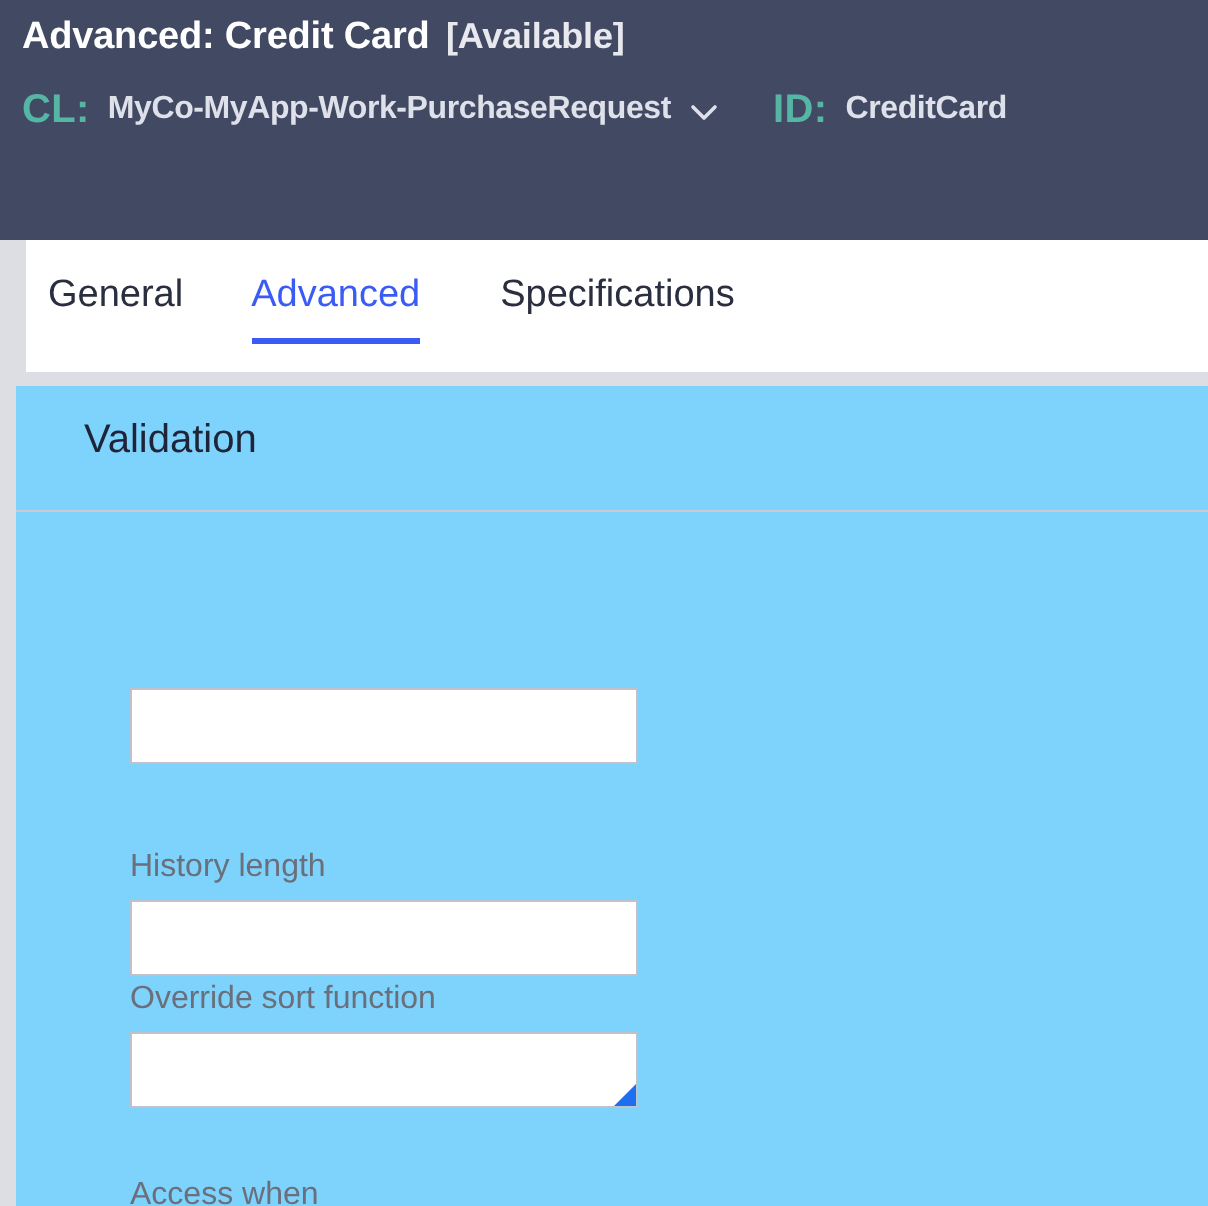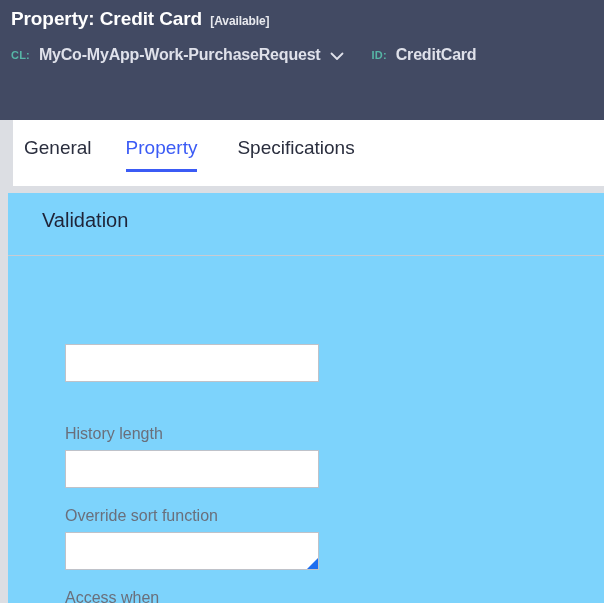--- a/index.html
+++ b/index.html
@@ -24,35 +24,35 @@
     font-size: 19px;
     font-weight: bold;
     color: #ffffff;
     letter-spacing: -0.1px;
     white-space: nowrap;
   }
   #header-title .prop-label { color: #ffffff; }
   #header-title .prop-name { color: #ffffff; }
   #header-title .prop-status {
     color: #e8e9ee;
-    font-size: 12px;
+    font-size: 18px;
     margin-left: 3px;
   }
 
   #header-meta {
     position: absolute;
     left: 11px; top: 42px;
     height: 26px;
     display: flex;
     align-items: center;
     white-space: nowrap;
   }
   .meta-key {
     color: #56b6a6;
-    font-size: 11px;
+    font-size: 20px;
     font-weight: bold;
     letter-spacing: 0.2px;
   }
   .meta-val {
     color: #dfe1ea;
     font-size: 16px;
     font-weight: bold;
     margin-left: 9px;
     letter-spacing: -0.2px;
   }
@@ -157,30 +157,30 @@
     position: absolute;
     right: 0; bottom: 0;
     width: 0; height: 0;
     border-left: 11px solid transparent;
     border-bottom: 11px solid #1e6ef0;
   }
 
   
   #field-max-length    { position: absolute; left: 32px; top: 88px; }
   #field-expected-length { position: absolute; left: 32px; top: 170px; }
-  #field-override-sort { position: absolute; left: 32px; top: 252px; }
+  #field-override-sort { position: absolute; left: 32px; top: 236px; }
   #field-access-when   { position: absolute; left: 32px; top: 334px; }
 </style>
 </head>
 <body>
 
 <div id="header">
 
   <div id="header-title">
-    <span class="prop-label">Property:</span>
+    <span class="prop-label">Advanced:</span>
     <span class="prop-name">Credit Card</span>
     <span class="prop-status">[Available]</span>
   </div>
 
   <div id="header-meta">
     <span class="meta-key">CL:</span>
     <span class="meta-val">MyCo-MyApp-Work-PurchaseRequest</span>
     <span id="cl-chevron">
       <svg width="16" height="16" viewBox="0 0 16 16">
         <path d="M2.5 5.5 L8 11 L13.5 5.5" fill="none" stroke="#dfe1ea" stroke-width="1.8" stroke-linecap="round" stroke-linejoin="round"></path>
@@ -192,21 +192,21 @@
     </span>
   </div>
 
 </div>
 
 <div id="tabs">
   <div class="tab" id="tab-general">
     <span class="tab-label">General</span>
   </div>
   <div class="tab active" id="tab-advanced">
-    <span class="tab-label">Property</span>
+    <span class="tab-label">Advanced</span>
   </div>
   <div class="tab" id="tab-specifications">
     <span class="tab-label">Specifications</span>
   </div>
 </div>
 
 <div id="panel">
 
   <div id="panel-header">
     <div id="panel-title">Validation</div>

